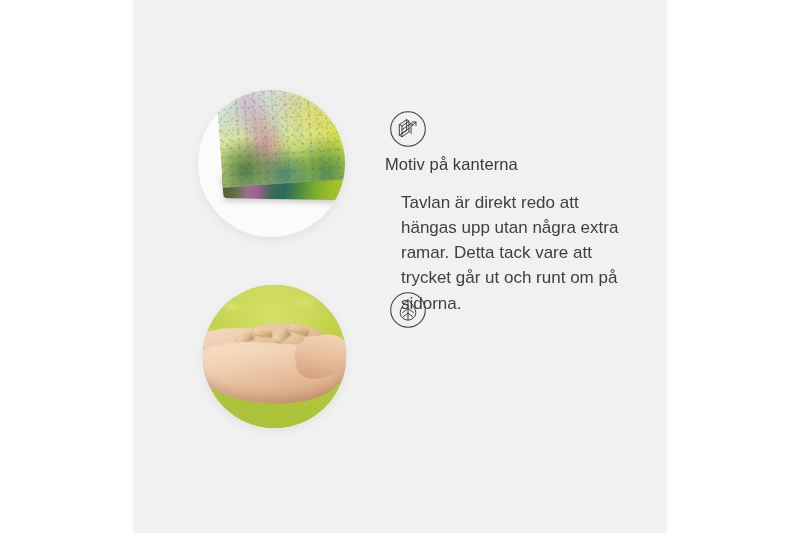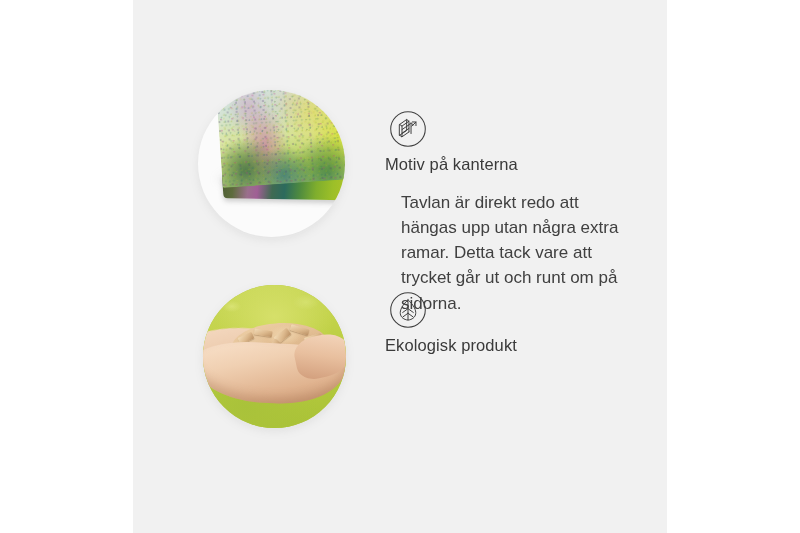--- a/index.html
+++ b/index.html
@@ -313,18 +313,17 @@
             <path d="M20 12.2 L20 30.4"></path>
             <path d="M20 18.6 L14.4 22.6"></path>
             <path d="M20 18.6 L25.6 22.6"></path>
             <path d="M20 23.4 L14.6 27.3"></path>
             <path d="M20 23.4 L25.4 27.3"></path>
           </g>
         </svg>
       </div>
 
       <div class="text-block tb-2">
-        <h2 class="feat-title">Ekologisk produkt</h2>
       </div>
     </div>
 
   </div>
 </div>
 
 </body></html>

